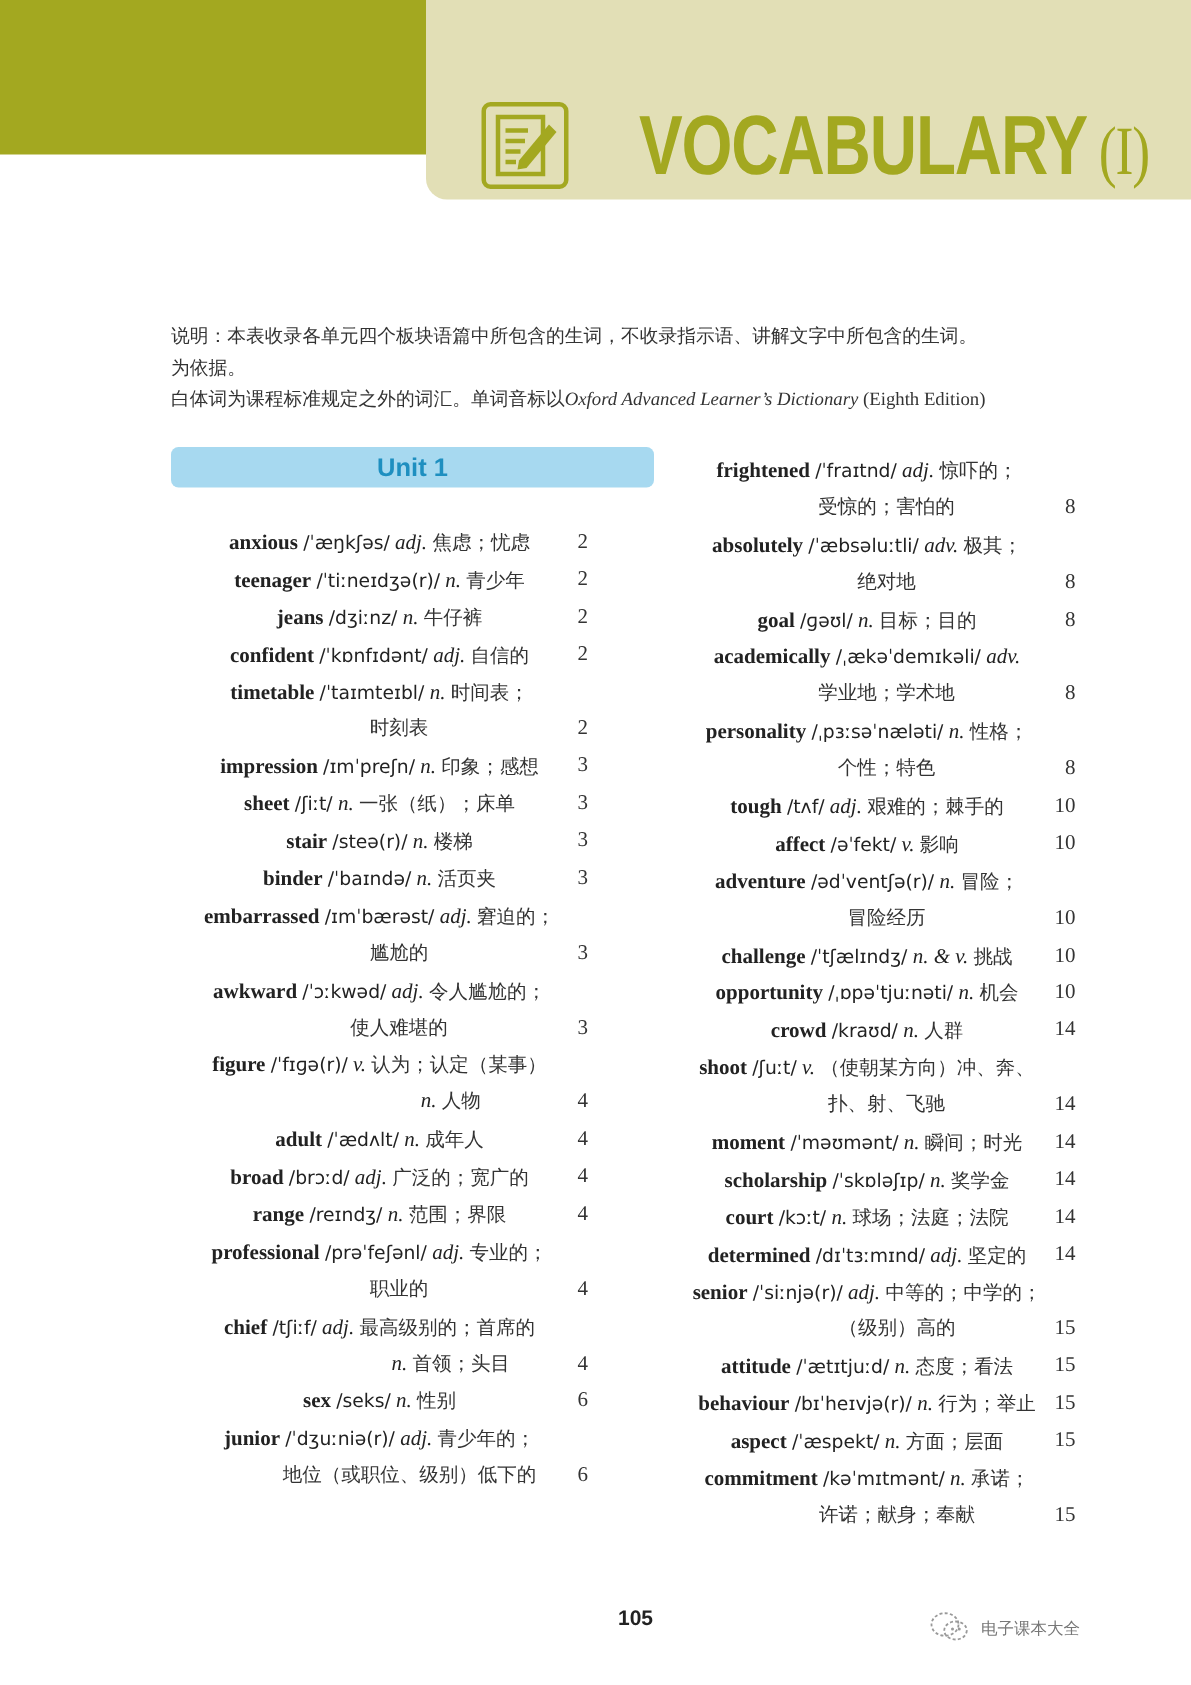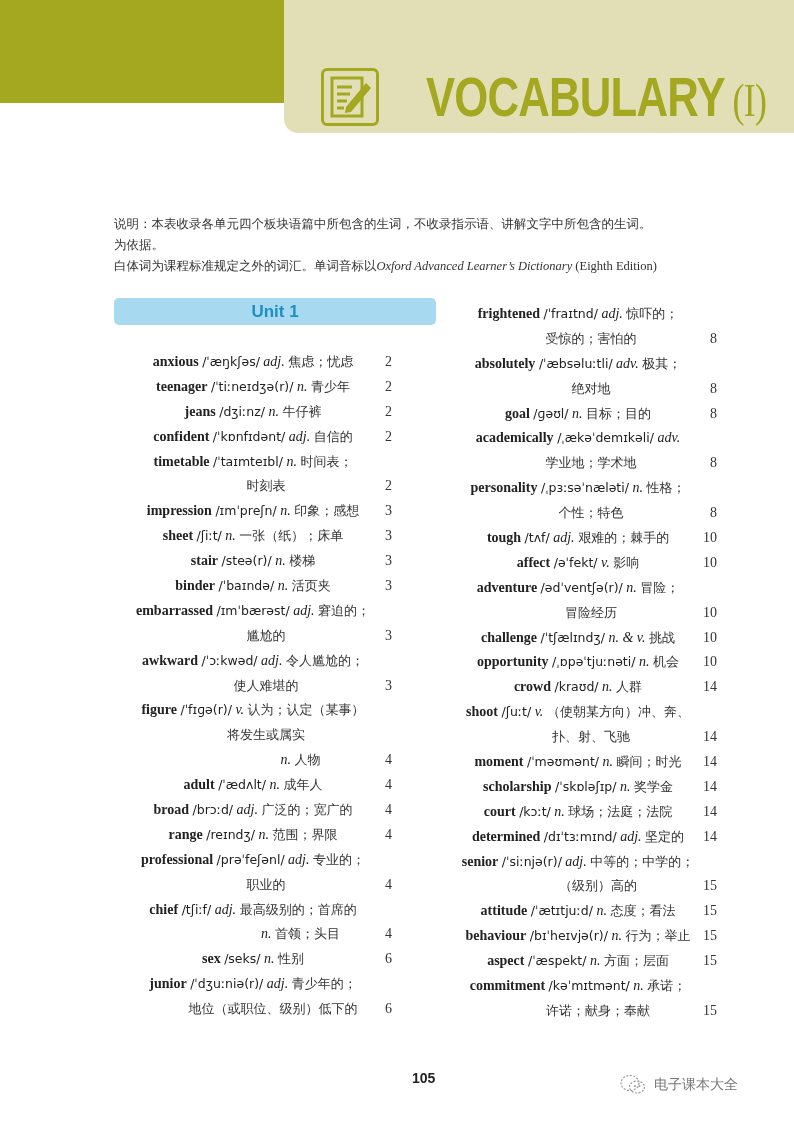--- a/index.html
+++ b/index.html
@@ -26,21 +26,21 @@
     .line .w.plain { font-weight: bold; }
     .line .ph { font-family: "DejaVu Sans", sans-serif; font-size: 12.5px; }
     .line .pos { font-style: italic; }
     .line .cn { font-family: "DejaVu Sans", sans-serif; font-size: 13px; color: #333; }
     .line .pg { position: absolute; right: 0; top: 0; font-size: 14px; color: #333; }
     .line.cont { padding-left: 26px; }
     .line.cont2 { padding-left: 95px; }
     .line.cont3 { padding-left: 40px; }
 
     .page-num { position: absolute; left: 412px; top: 1070px; font-family: "Liberation Sans", "DejaVu Sans", sans-serif; font-weight: bold; font-size: 14px; color: #222; }
-    .brand { position: absolute; left: 620px; top: 1074px; display: flex; align-items: center; gap: 8px; color: #777; font-family: "DejaVu Sans", sans-serif; font-size: 14px; }
+    .brand { position: absolute; left: 620px; top: 1074px; display: flex; align-items: center; gap: 8px; color: #777; font-family: "DejaVu Sans", sans-serif; font-size: 11px; }
     .brand-icon { width: 26px; height: 22px; }
   </style>
 </head>
 <body>
 
 <div class="hdr-left"></div>
 <div class="hdr-right"></div>
 <div class="hdr-icon">
   <svg viewBox="0 0 52 52">
     <rect x="8" y="7" width="30" height="38" fill="none" stroke="#a3a820" stroke-width="3"></rect>
@@ -70,21 +70,20 @@
     <div class="line cont"><span class="cn">时刻表</span><span class="pg">2</span></div>
     <div class="line"><span class="w">impression</span> <span class="ph">/ɪmˈpreʃn/</span> <span class="pos">n.</span> <span class="cn">印象；感想</span><span class="pg">3</span></div>
     <div class="line"><span class="w">sheet</span> <span class="ph">/ʃiːt/</span> <span class="pos">n.</span> <span class="cn">一张（纸）；床单</span><span class="pg">3</span></div>
     <div class="line"><span class="w">stair</span> <span class="ph">/steə(r)/</span> <span class="pos">n.</span> <span class="cn">楼梯</span><span class="pg">3</span></div>
     <div class="line"><span class="w plain">binder</span> <span class="ph">/ˈbaɪndə/</span> <span class="pos">n.</span> <span class="cn">活页夹</span><span class="pg">3</span></div>
     <div class="line"><span class="w plain">embarrassed</span> <span class="ph">/ɪmˈbærəst/</span> <span class="pos">adj.</span> <span class="cn">窘迫的；</span><span class="pg"></span></div>
     <div class="line cont"><span class="cn">尴尬的</span><span class="pg">3</span></div>
     <div class="line"><span class="w">awkward</span> <span class="ph">/ˈɔːkwəd/</span> <span class="pos">adj.</span> <span class="cn">令人尴尬的；</span><span class="pg"></span></div>
     <div class="line cont"><span class="cn">使人难堪的</span><span class="pg">3</span></div>
     <div class="line"><span class="w">figure</span> <span class="ph">/ˈfɪɡə(r)/</span> <span class="pos">v.</span> <span class="cn">认为；认定（某事）</span><span class="pg"></span></div>
-    <div class="line cont"><span class="cn">将发生或属实</span><span class="pg"></span></div>
     <div class="line cont2"><span class="pos">n.</span> <span class="cn">人物</span><span class="pg">4</span></div>
     <div class="line"><span class="w">adult</span> <span class="ph">/ˈædʌlt/</span> <span class="pos">n.</span> <span class="cn">成年人</span><span class="pg">4</span></div>
     <div class="line"><span class="w">broad</span> <span class="ph">/brɔːd/</span> <span class="pos">adj.</span> <span class="cn">广泛的；宽广的</span><span class="pg">4</span></div>
     <div class="line"><span class="w">range</span> <span class="ph">/reɪndʒ/</span> <span class="pos">n.</span> <span class="cn">范围；界限</span><span class="pg">4</span></div>
     <div class="line"><span class="w">professional</span> <span class="ph">/prəˈfeʃənl/</span> <span class="pos">adj.</span> <span class="cn">专业的；</span><span class="pg"></span></div>
     <div class="line cont"><span class="cn">职业的</span><span class="pg">4</span></div>
     <div class="line"><span class="w">chief</span> <span class="ph">/tʃiːf/</span> <span class="pos">adj.</span> <span class="cn">最高级别的；首席的</span><span class="pg"></span></div>
     <div class="line cont2"><span class="pos">n.</span> <span class="cn">首领；头目</span><span class="pg">4</span></div>
     <div class="line"><span class="w">sex</span> <span class="ph">/seks/</span> <span class="pos">n.</span> <span class="cn">性别</span><span class="pg">6</span></div>
     <div class="line"><span class="w">junior</span> <span class="ph">/ˈdʒuːniə(r)/</span> <span class="pos">adj.</span> <span class="cn">青少年的；</span><span class="pg"></span></div>

